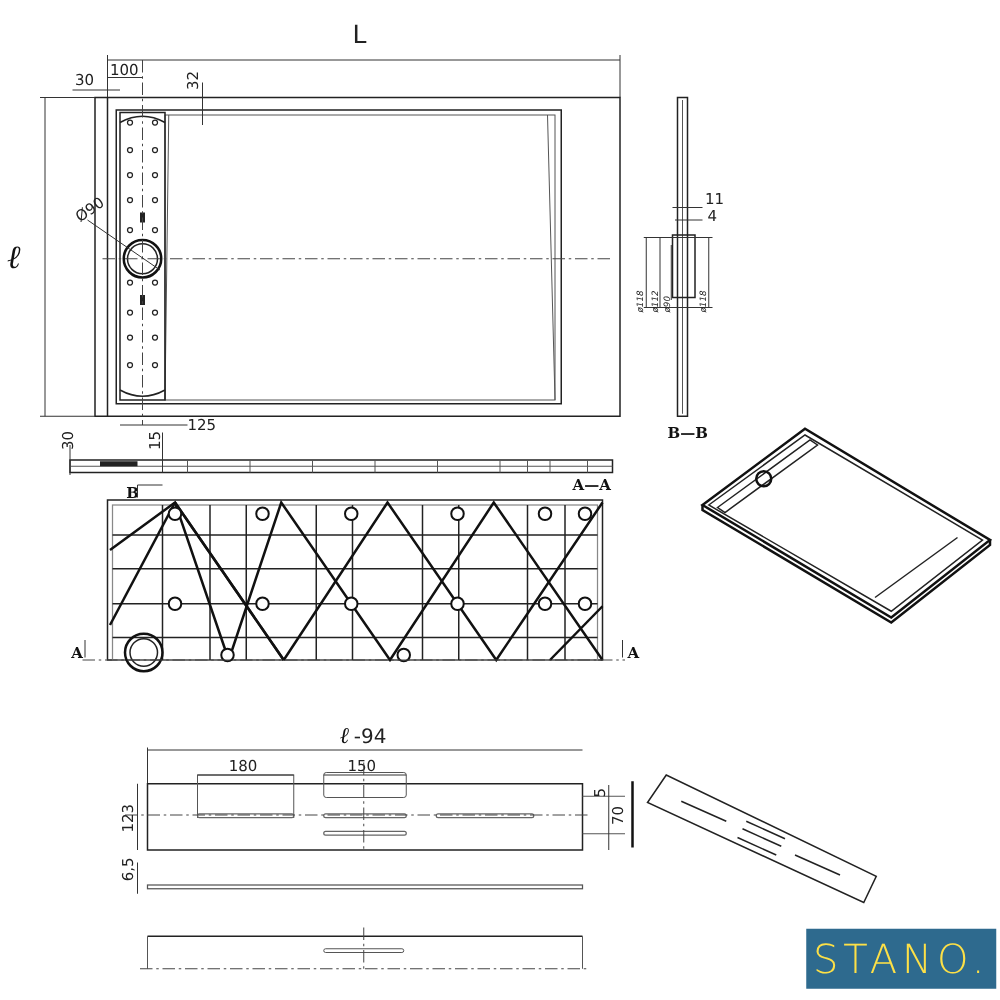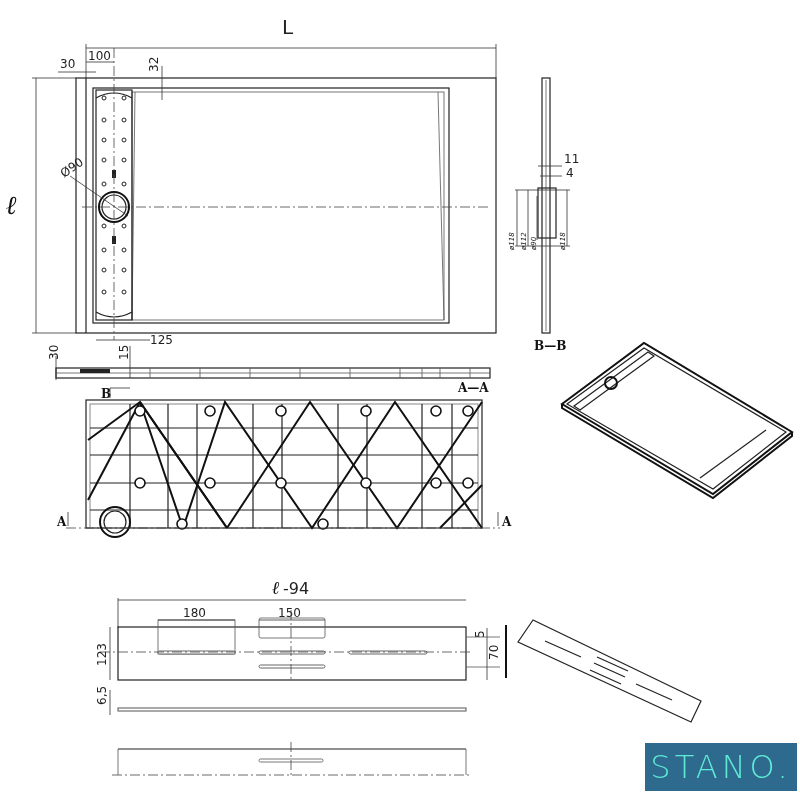--- a/index.html
+++ b/index.html
@@ -260,13 +260,13 @@
   <g>
     <line class="ln" x1="118" y1="749" x2="466" y2="749"></line>
     <line class="thin" x1="118" y1="749" x2="118" y2="775"></line>
     <line class="thin" x1="466" y1="749" x2="466" y2="775"></line>
     <rect class="thin" x="259" y="759" width="64" height="3" rx="1.5"></rect>
     <line class="cl" x1="112" y1="775" x2="470" y2="775"></line>
     <line class="cl" x1="291" y1="742" x2="291" y2="778"></line>
   </g>
 </svg>
 
-<div class="logo" style="background: rgb(46, 106, 142); color: #5eead4;">STANO.</div>
+<div class="logo" style="background: rgb(46, 106, 142); color: #fde047;">STANO.</div>
 
 </body></html>

